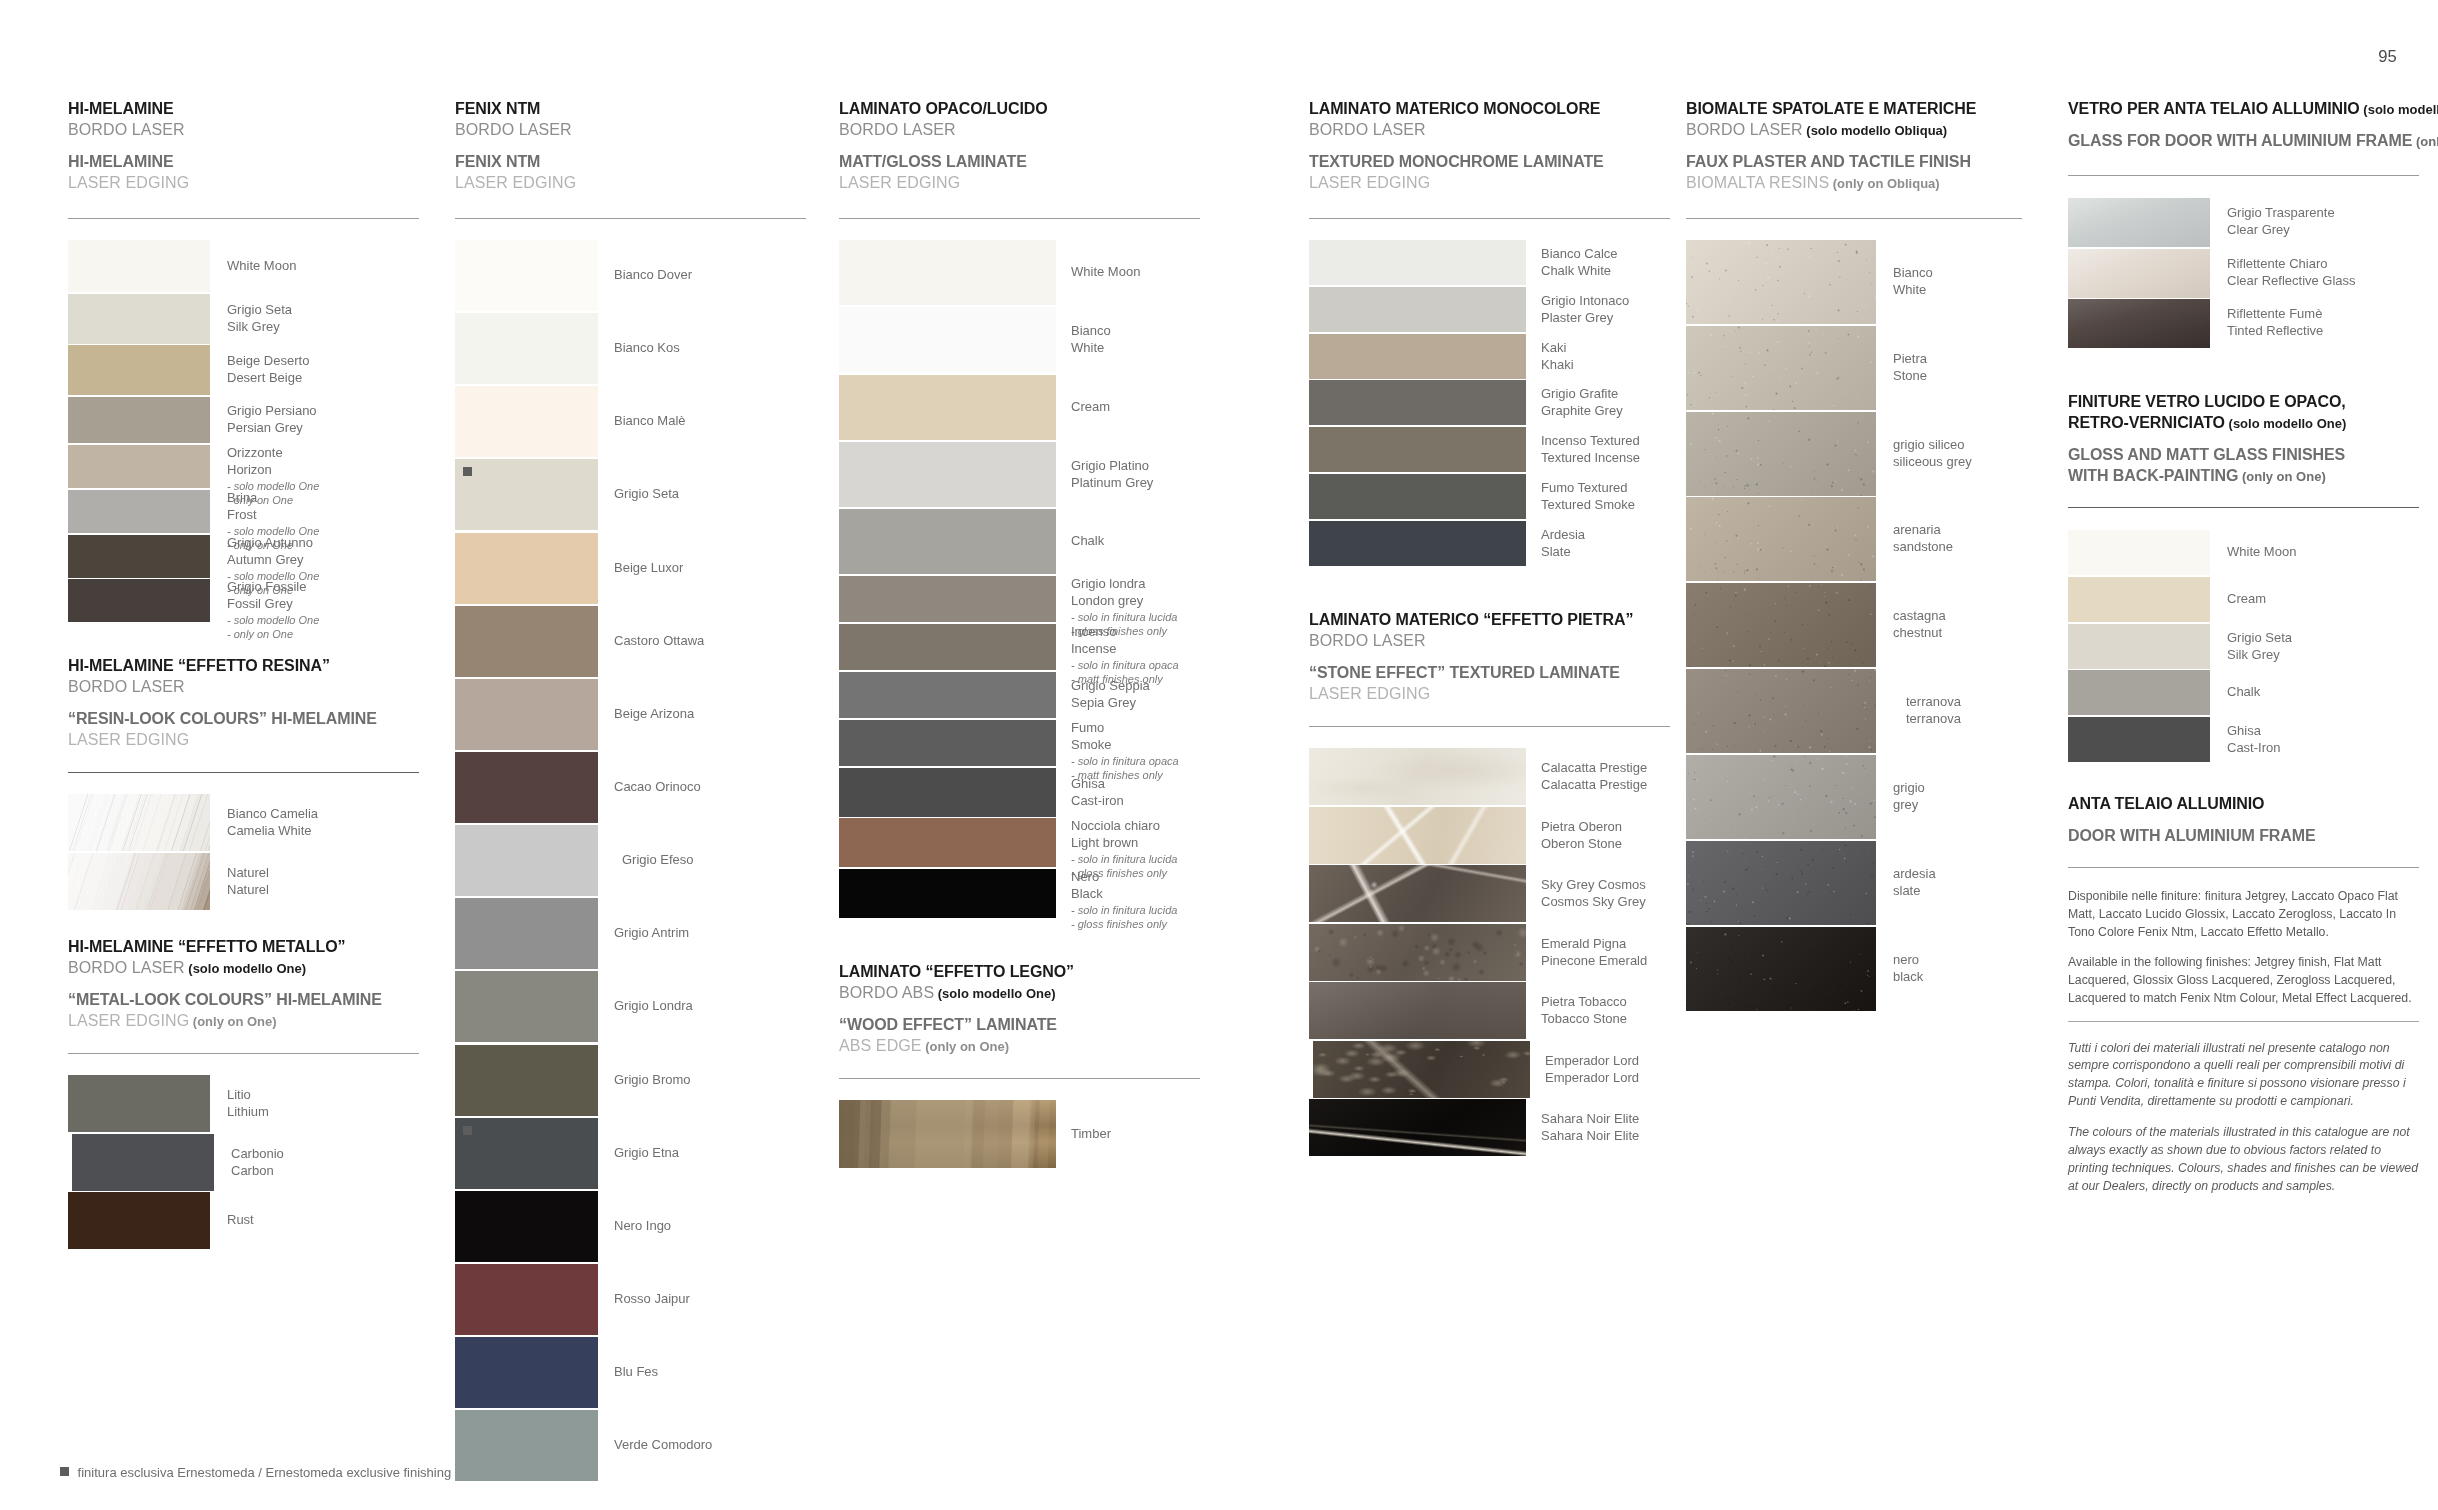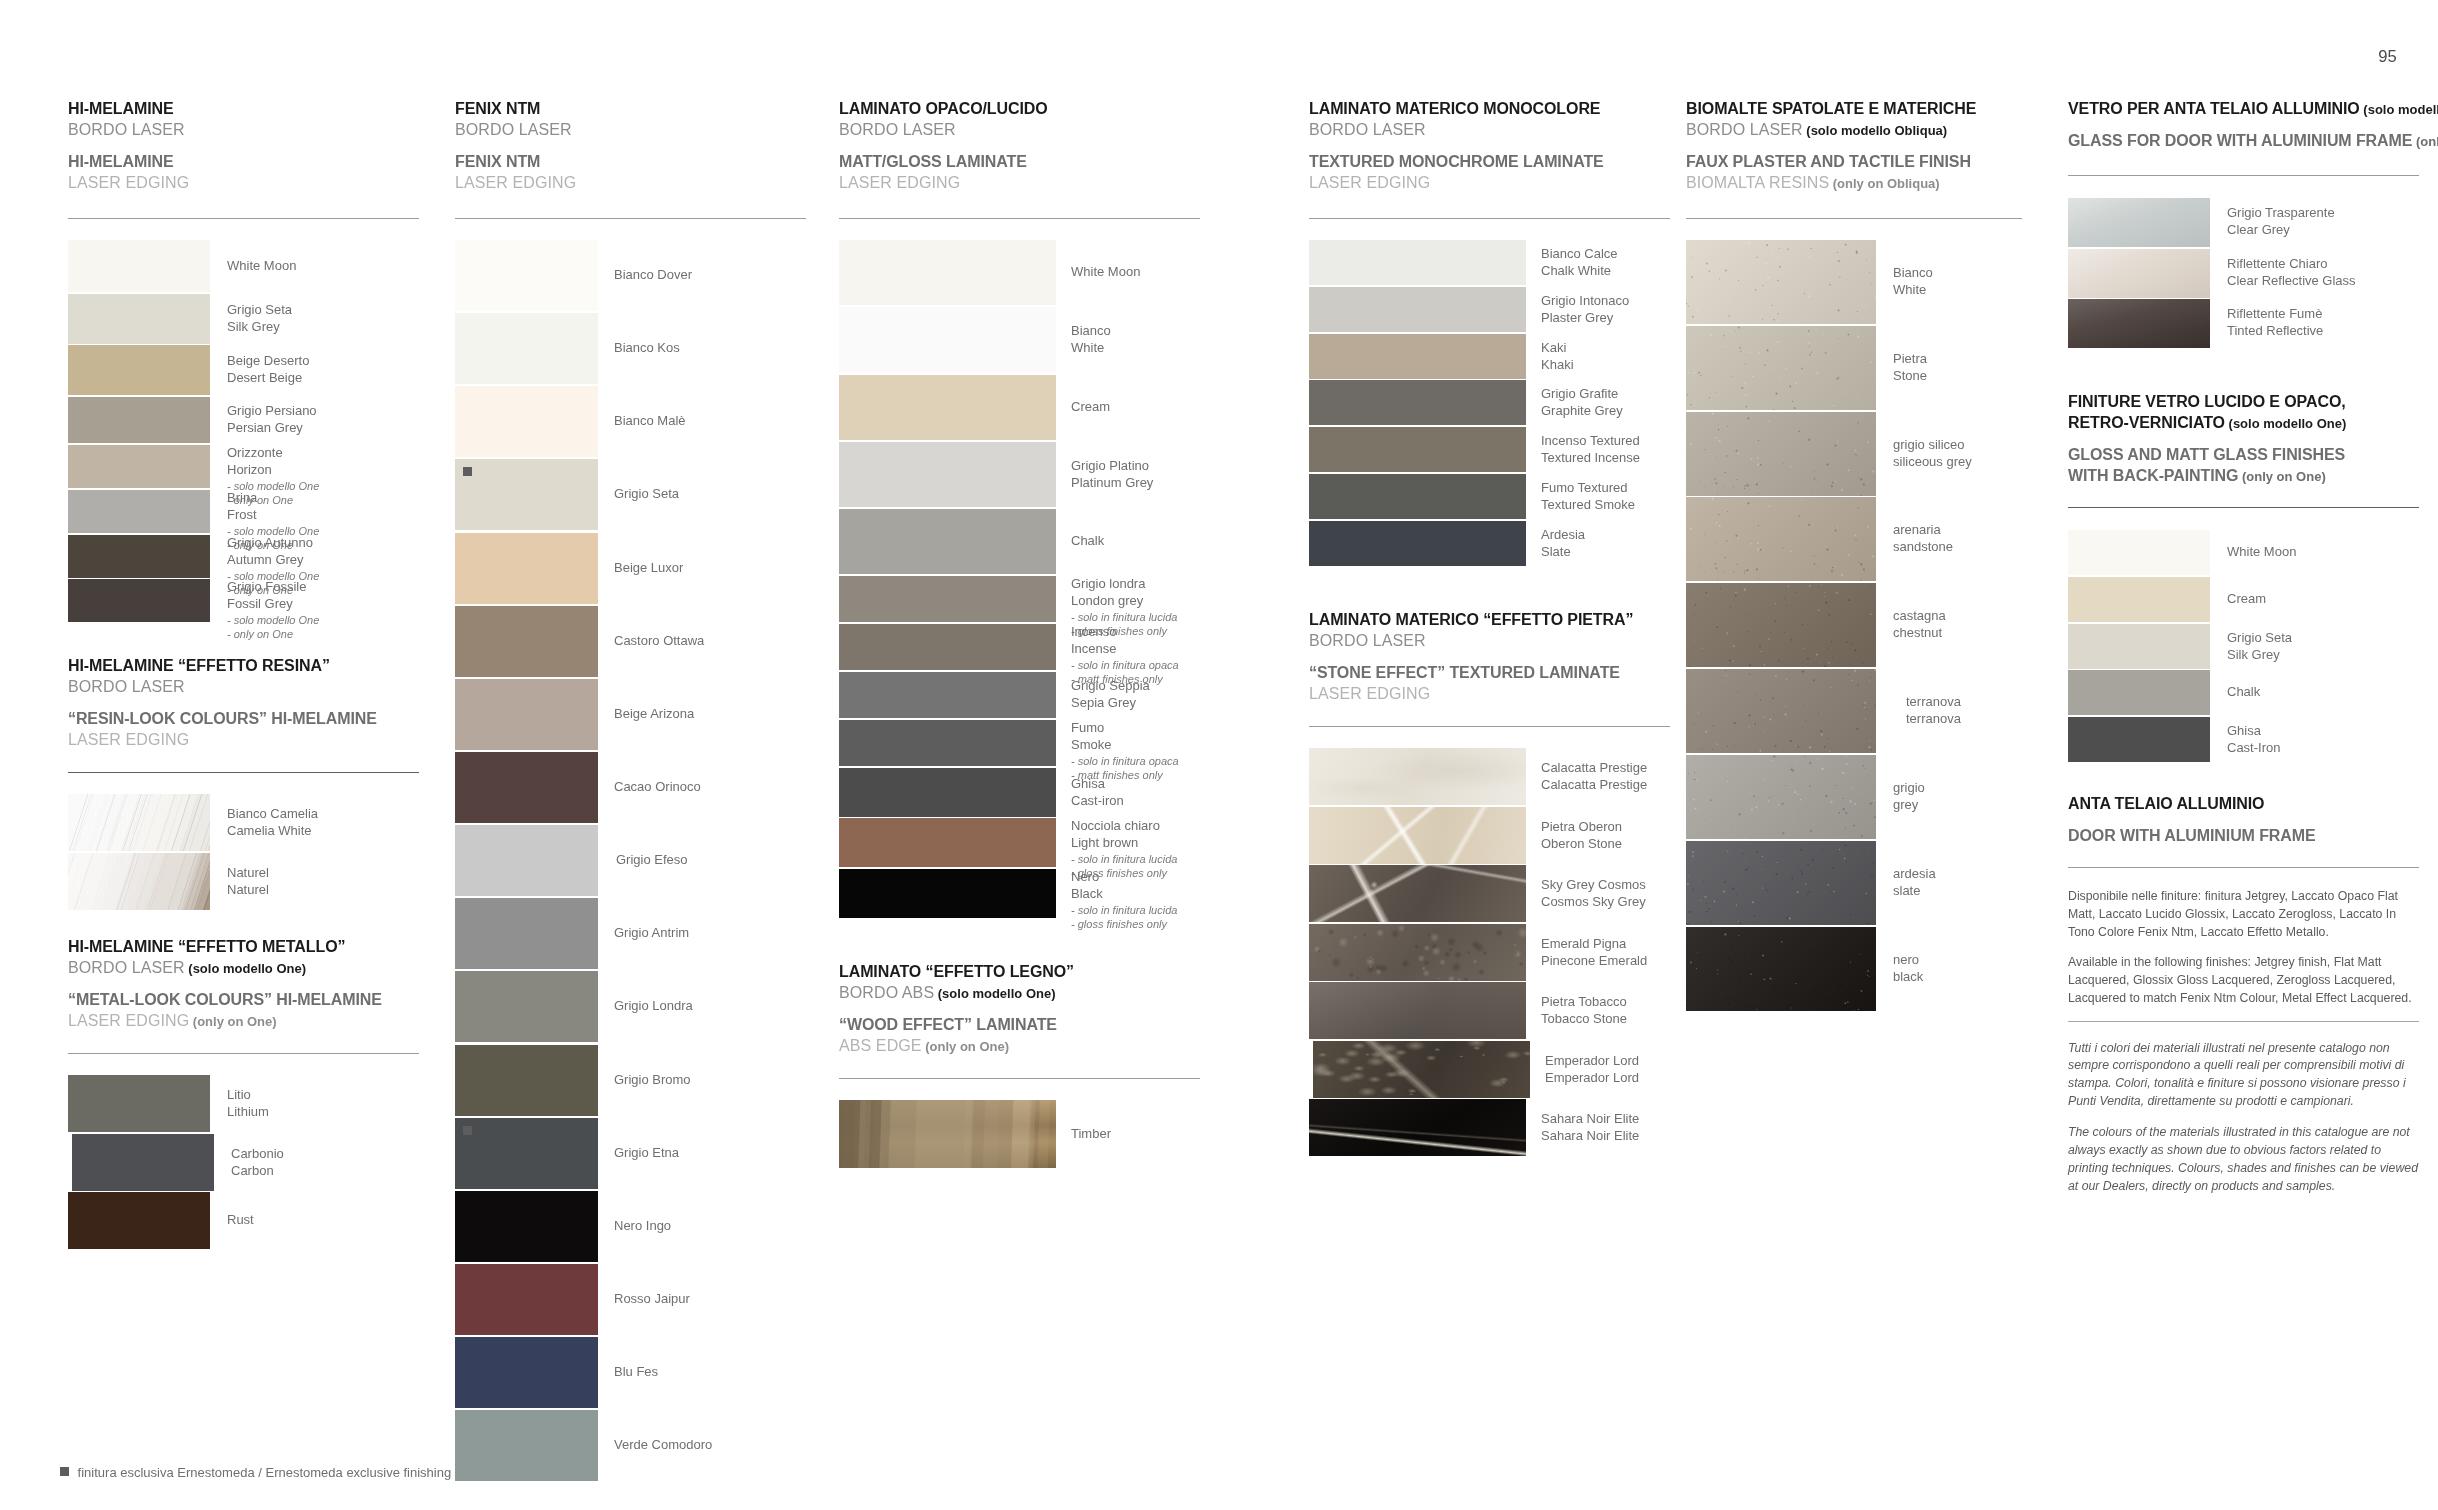--- a/index.html
+++ b/index.html
@@ -277,21 +277,21 @@
           </div>
         </div>
         <div class="sw-row" style="position: absolute; left: 0px; top: 512px; width: 100%; height: 71px;">
           <div class="sw" style="position: absolute; left: 0px; top: 0px; width: 143px; height: 71px; background-color: rgb(85, 65, 63);"></div>
           <div class="lbl" style="left: 159px; top: 27px;">
             <div>Cacao Orinoco</div>
           </div>
         </div>
         <div class="sw-row" style="position: absolute; left: 0px; top: 585px; width: 100%; height: 71px;">
           <div class="sw" style="position: absolute; left: 0px; top: 0px; width: 143px; height: 71px; background-color: rgb(201, 201, 201);"></div>
-          <div class="lbl" style="left: 161px; top: 27px;">
+          <div class="lbl" style="left: 167px; top: 27px;">
             <div>Grigio Efeso</div>
           </div>
         </div>
         <div class="sw-row" style="position: absolute; left: 0px; top: 658px; width: 100%; height: 71px;">
           <div class="sw" style="position: absolute; left: 0px; top: 0px; width: 143px; height: 71px; background-color: rgb(144, 144, 144);"></div>
           <div class="lbl" style="left: 159px; top: 27px;">
             <div>Grigio Antrim</div>
           </div>
         </div>
         <div class="sw-row" style="position: absolute; left: 0px; top: 731px; width: 100%; height: 71px;">

